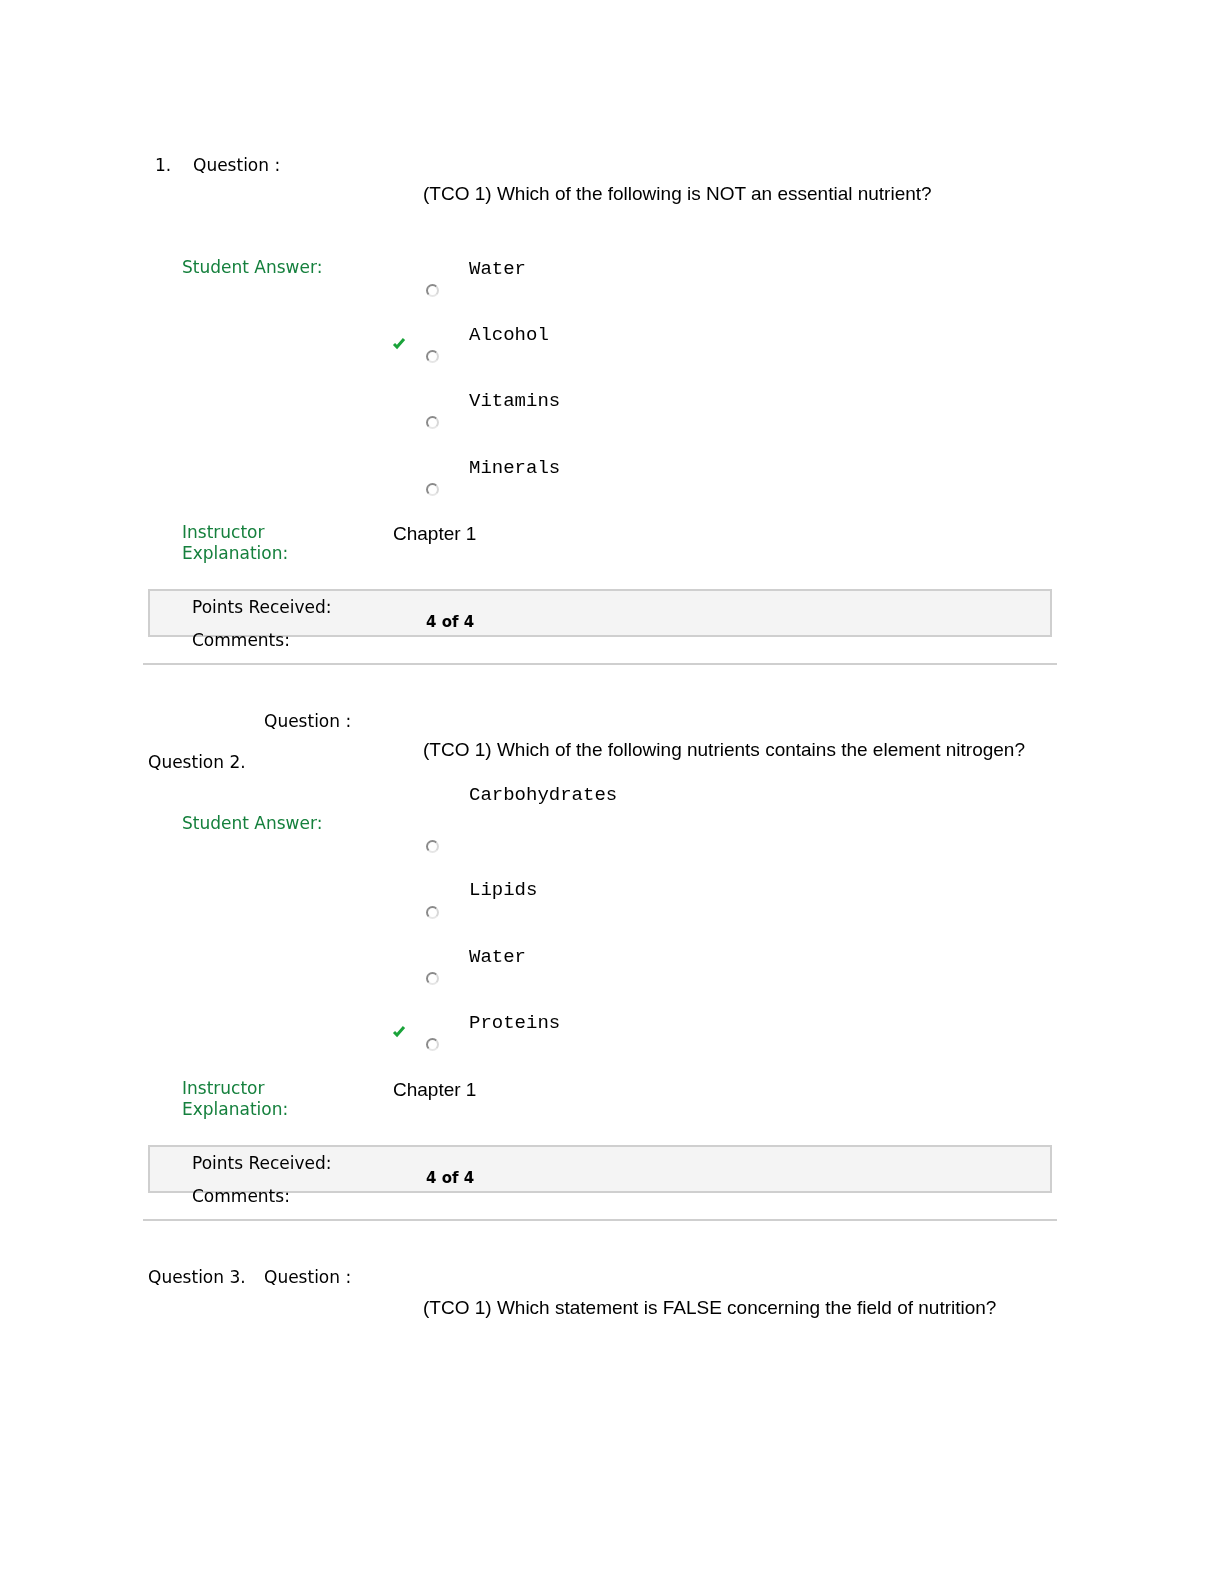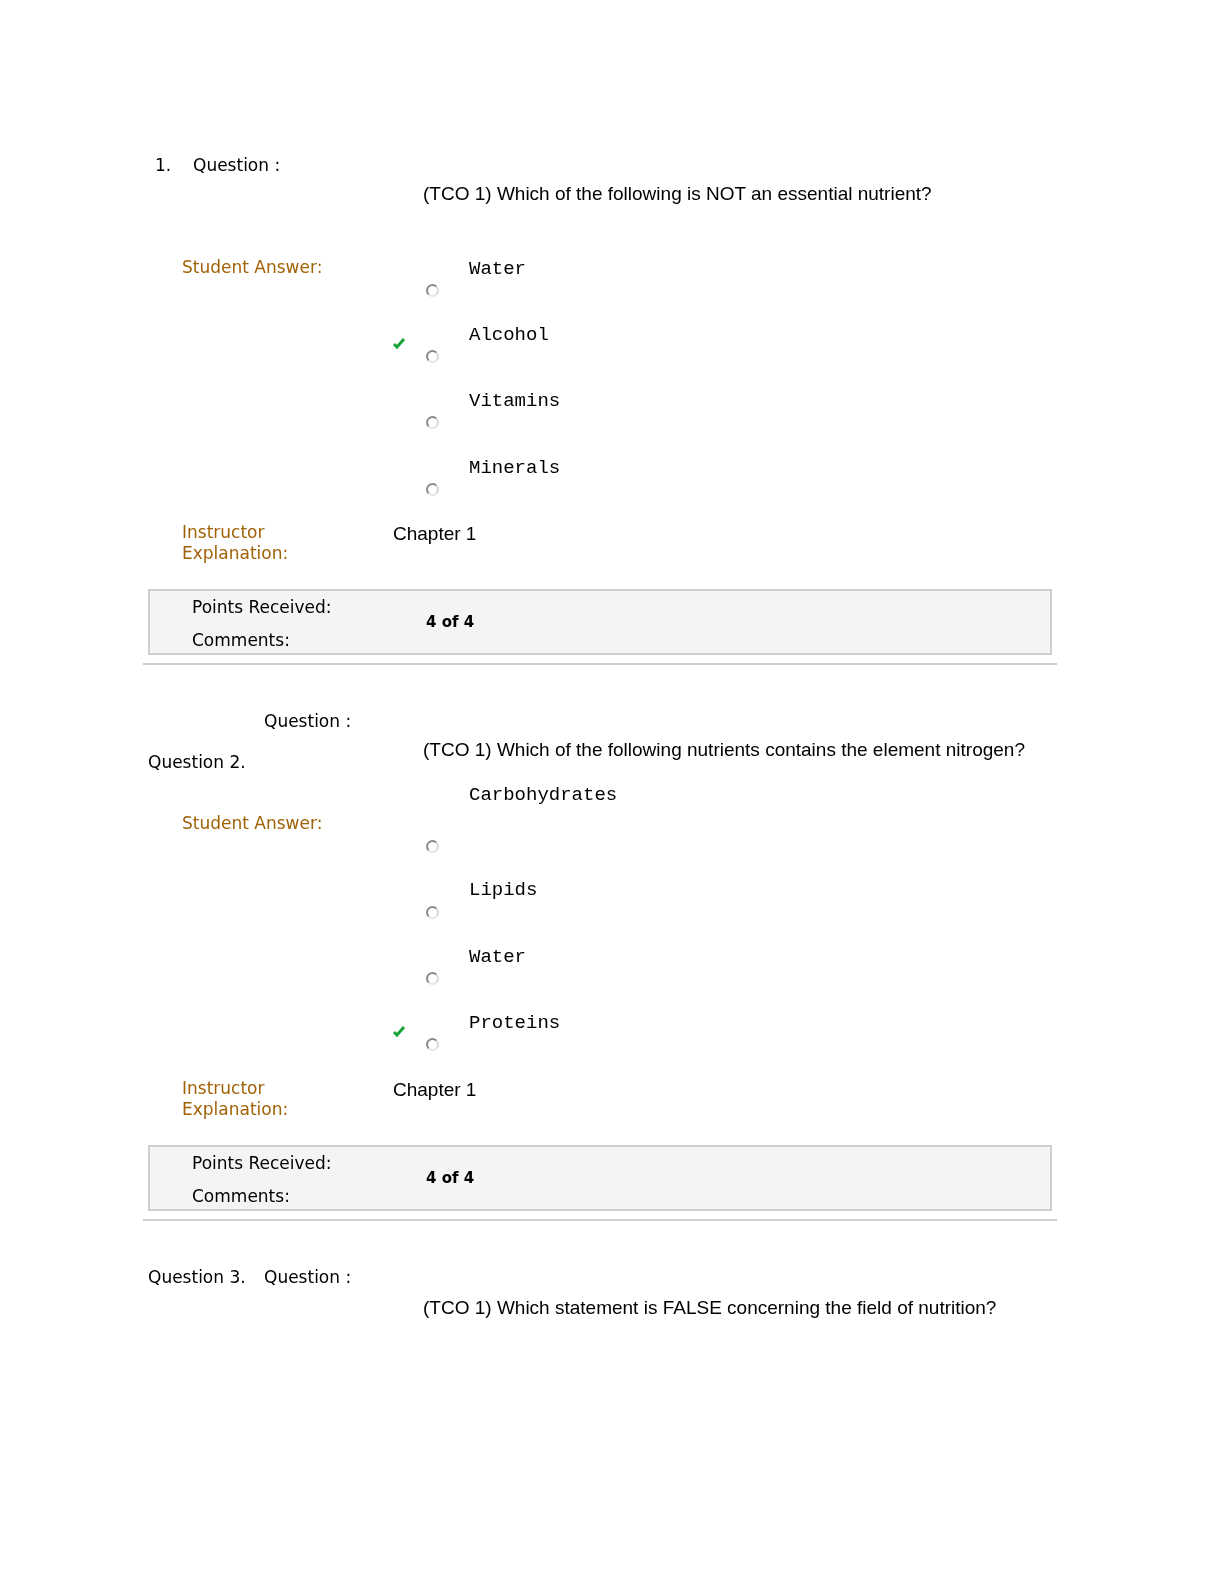--- a/index.html
+++ b/index.html
@@ -1,26 +1,26 @@
 <!DOCTYPE html>
 <html><head>
 <meta charset="utf-8">
 <style>
   html, body { margin: 0; padding: 0; background: #ffffff; }
   body { width: 1224px; height: 1584px; position: relative; overflow: hidden;
          font-family: "DejaVu Sans", sans-serif; color: #000; }
   .q-head { position: absolute; font-size: 17px; font-family: "DejaVu Sans", sans-serif; white-space: nowrap; }
   .q-text { position: absolute; left: 423px; font-size: 19px; font-family: "Liberation Sans", sans-serif; white-space: nowrap; }
-  .label-grey { position: absolute; left: 182px; font-size: 17px; color: #a16207; font-family: "DejaVu Sans", sans-serif; line-height: 21px; }
+  .label-grey { position: absolute; left: 182px; font-size: 17px; color: #15803d; font-family: "DejaVu Sans", sans-serif; line-height: 21px; }
   .opt-label { position: absolute; left: 469px; font-size: 19px; font-family: Liberation Mono, monospace; white-space: nowrap; }
   .radio { position: absolute; left: 426px; width: 13px; height: 13px; border-radius: 50%;
            border: 2px solid #8a8a8a; border-right-color: #d8d8d8; border-bottom-color: #e6e6e6; box-sizing: border-box; background: #fff; }
   .check { position: absolute; left: 392px; width: 14px; height: 14px; }
   .explain { position: absolute; left: 393px; font-size: 19px; font-family: "Liberation Sans", sans-serif; }
-  .points-box { position: absolute; left: 148px; width: 904px; height: 66px; background: #f4f4f4;
+  .points-box { position: absolute; left: 148px; width: 904px; height: 48px; background: #f4f4f4;
                 border: 2px solid #cfcfcf; box-sizing: border-box; }
   .pb-label { position: absolute; left: 42px; font-size: 17px; font-family: "DejaVu Sans", sans-serif; white-space: nowrap; }
   .pb-val { position: absolute; left: 276px; font-size: 15px; font-weight: bold; font-family: "DejaVu Sans", sans-serif; margin-top: 16px; }
   .divider { position: absolute; left: 143px; width: 914px; height: 2px; background: #cfcfcf; }
 </style>
 </head>
 <body>
 
 <div>
   <span class="q-head" style="left:155px; top:155px;">1.</span>

